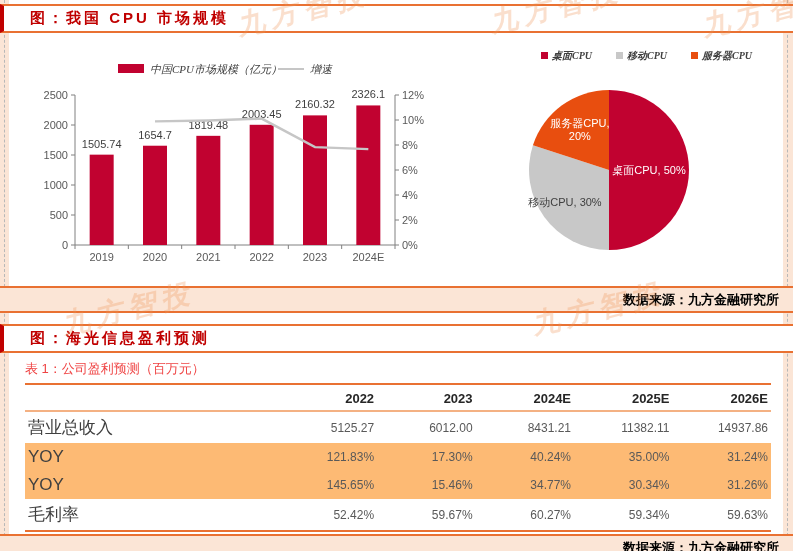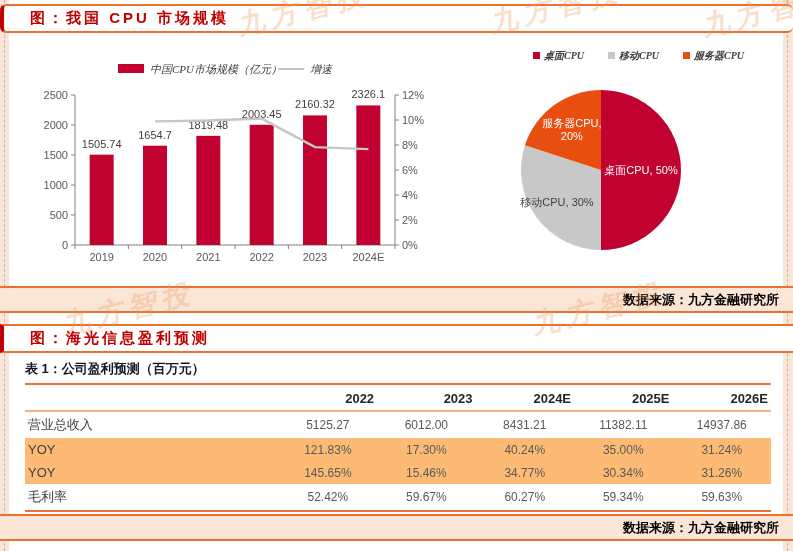--- a/index.html
+++ b/index.html
@@ -10,47 +10,47 @@
   .strip-left{left:0;width:9px;}
   .strip-right{right:0;width:10px;}
   .guide{position:absolute;top:0;bottom:0;width:0;border-left:1px dashed #B8B8B8;z-index:0;}
   .guide-left{left:4px;}
   .guide-right{right:5px;}
   
   .titlebar{position:relative;z-index:2;background:#fff;
     border-top:2px solid #E97132;border-bottom:2px solid #E97132;border-left:4px solid #C00000;
     padding:3px 10px 3px 26px;height:19px;}
   .titlebar .ttl{font-size:15px;font-weight:bold;color:#C00000;letter-spacing:3px;}
-  .tb1{margin-top:4px;border-radius:6px;}
+  .tb1{margin-top:4px;}
   .tb2{margin-top:11px;}
   
   .charts-row{position:relative;z-index:1;display:flex;height:253px;}
   .combo-wrap{width:455px;height:253px;}
-  .pie-wrap{flex:1;height:253px;display:flex;justify-content:flex-start;}
+  .pie-wrap{flex:1;height:253px;display:flex;justify-content:flex-end;}
   svg{display:block;}
   .ax{stroke:#808080;stroke-width:1;fill:none;}
   .tick{font-size:11px;fill:#595959;font-family:"Liberation Sans",sans-serif;}
   .xl{font-size:11px;fill:#595959;text-anchor:middle;font-family:"Liberation Sans",sans-serif;}
   .bl{font-size:11px;fill:#3F3F3F;text-anchor:middle;font-family:"Liberation Sans",sans-serif;}
   .lg{font-size:11px;fill:#404040;font-style:italic;font-family:"Liberation Serif","Liberation Sans",serif;}
   .plg{font-size:10px;font-weight:bold;fill:#404040;font-style:italic;font-family:"Liberation Serif","Liberation Sans",serif;}
   .pl{font-size:11px;font-family:"Liberation Sans",sans-serif;}
   
   .sourcebar{position:relative;z-index:2;background:#FBE5D6;
     border-top:2px solid #E97132;border-bottom:2px solid #E97132;
     text-align:right;font-weight:bold;font-size:13px;color:#000;padding:3px 14px;height:17px;font-family:Liberation Mono, monospace;}
   
   .table-area{position:relative;z-index:1;padding:7px 22px 0 25px;}
-  .table-title{font-size:13px;font-weight:bold;color:#0f172a;margin-bottom:5px;}
+  .table-title{font-size:13px;font-weight:normal;color:#ef4444;margin-bottom:5px;}
   table{width:100%;border-collapse:collapse;border-top:2px solid #E97132;border-bottom:2px solid #E97132;}
   thead tr{border-bottom:2px solid #F4B183;}
   th{font-size:13px;font-weight:bold;color:#262626;text-align:right;padding:6px 3px 4px;}
   th.c0{text-align:left;}
-  td{font-size:12px;color:#595959;text-align:center;padding:4px 3px;}
-  td.c0{text-align:left;color:#404040;font-size:13px;}
+  td{font-size:12px;color:#595959;text-align:right;padding:4px 3px;}
+  td.c0{text-align:left;color:#404040;font-size:17px;}
   tr.striped{background:#fdba74;}
   
   .wm{position:absolute;z-index:3;pointer-events:none;font-size:28px;font-weight:bold;
       font-style:italic;letter-spacing:6px;color:rgba(240,150,90,0.30);
       transform:rotate(-14deg);white-space:nowrap;font-family:"Liberation Sans",sans-serif;}
 </style>
 </head>
 <body>
 
 <div class="page">

